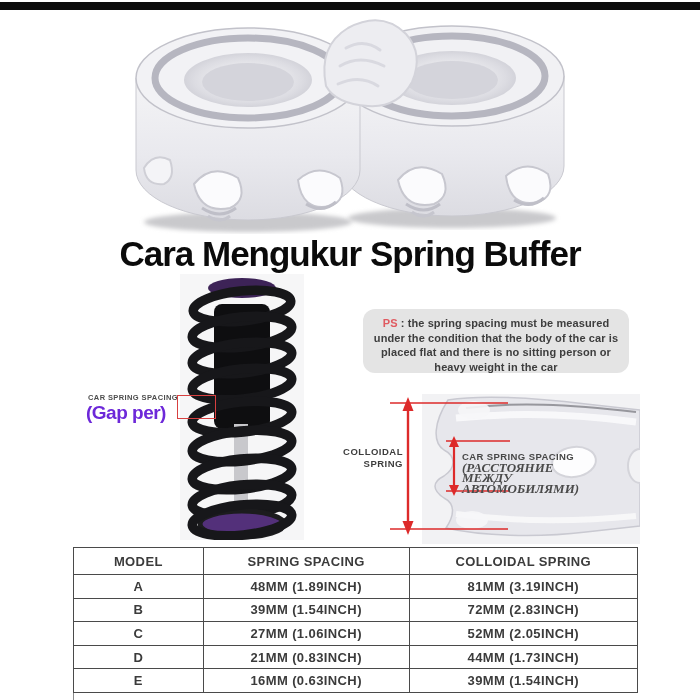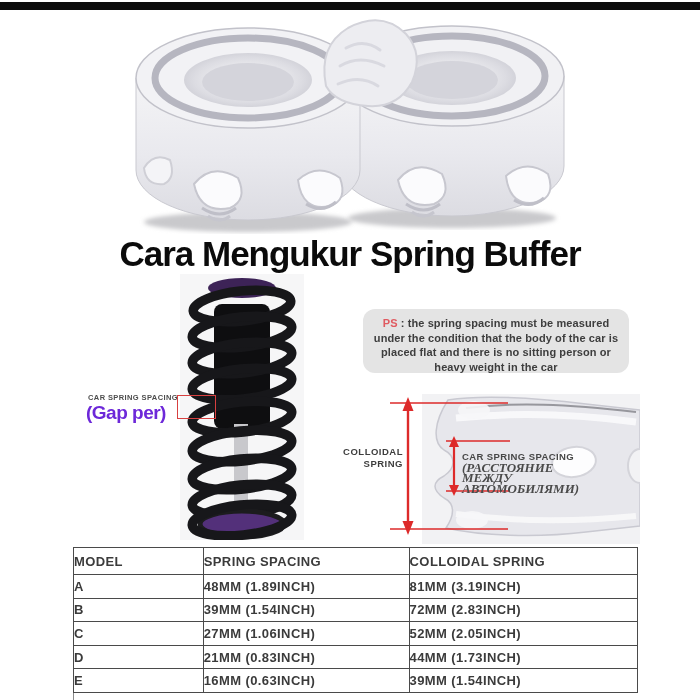--- a/index.html
+++ b/index.html
@@ -35,21 +35,21 @@
   .cross-section{left:386px;top:388px;width:254px;height:156px;}
   .colloidal-label{left:306px;top:446px;width:97px;text-align:right;
     font-size:9.5px;font-weight:bold;letter-spacing:.5px;color:#3e3e3e;line-height:11.5px;}
   .spacing-ru-label{left:462px;top:452px;width:120px;line-height:10.5px;}
   .spacing-ru-label .l1{font-size:9.5px;font-weight:bold;letter-spacing:.4px;color:#474747;}
   .spacing-ru-label .l2{font-family:"Liberation Serif", serif;font-size:13px;font-weight:bold;color:#4a4a4a;font-style:italic;}
 
   
   .spec-table{left:73px;top:547px;width:565px;height:146px;border-collapse:collapse;
     table-layout:fixed;font-size:13px;color:#3b3b3b;}
-  .spec-table th,.spec-table td{border:1.4px solid #4a4a4a;text-align:left;
+  .spec-table th,.spec-table td{border:1.4px solid #4a4a4a;text-align:center;
     padding:0;letter-spacing:.4px;font-weight:bold;}
   .spec-table th{height:26px;font-weight:bold;}
   .spec-table td{height:22px;}
   .col-model{width:23%;}
   .col-spacing{width:36.5%;}
   .col-height{width:40.5%;}
   .table-stub{left:73px;top:693px;width:1px;height:7px;background:#8a8a8a;}
 </style>
 </head>
 <body>

